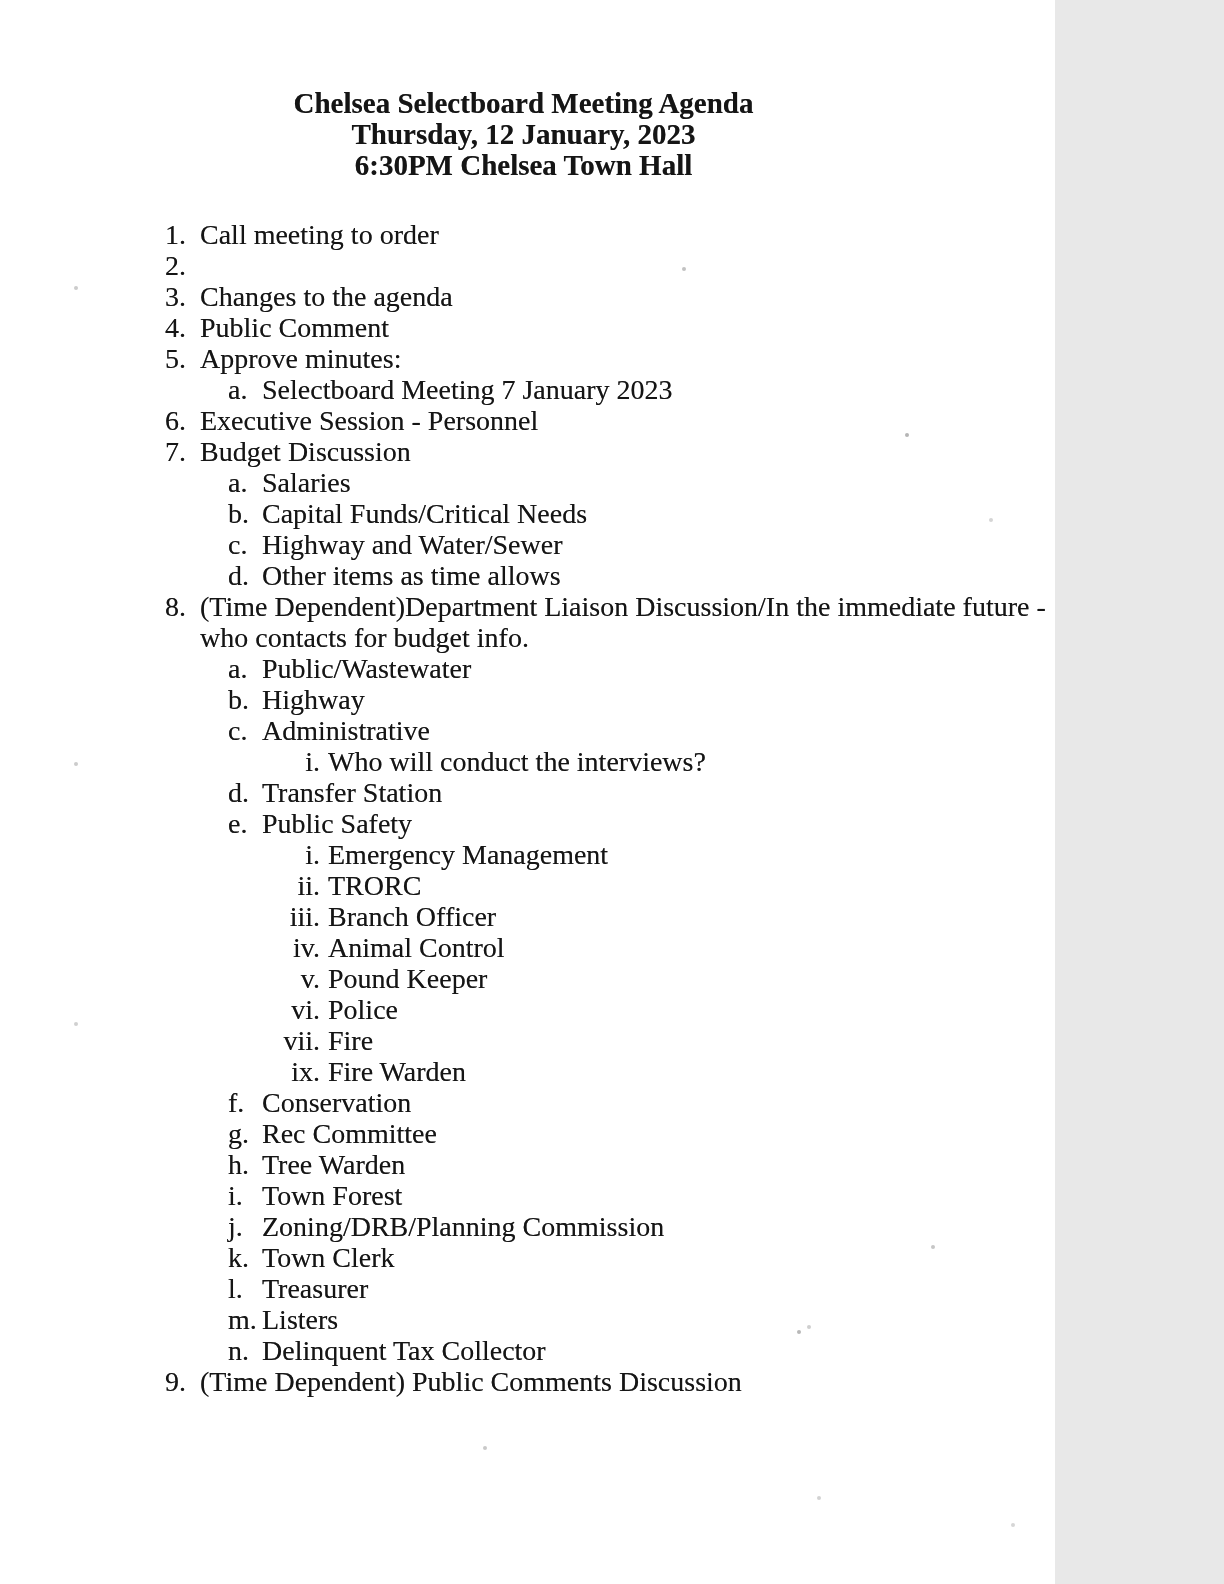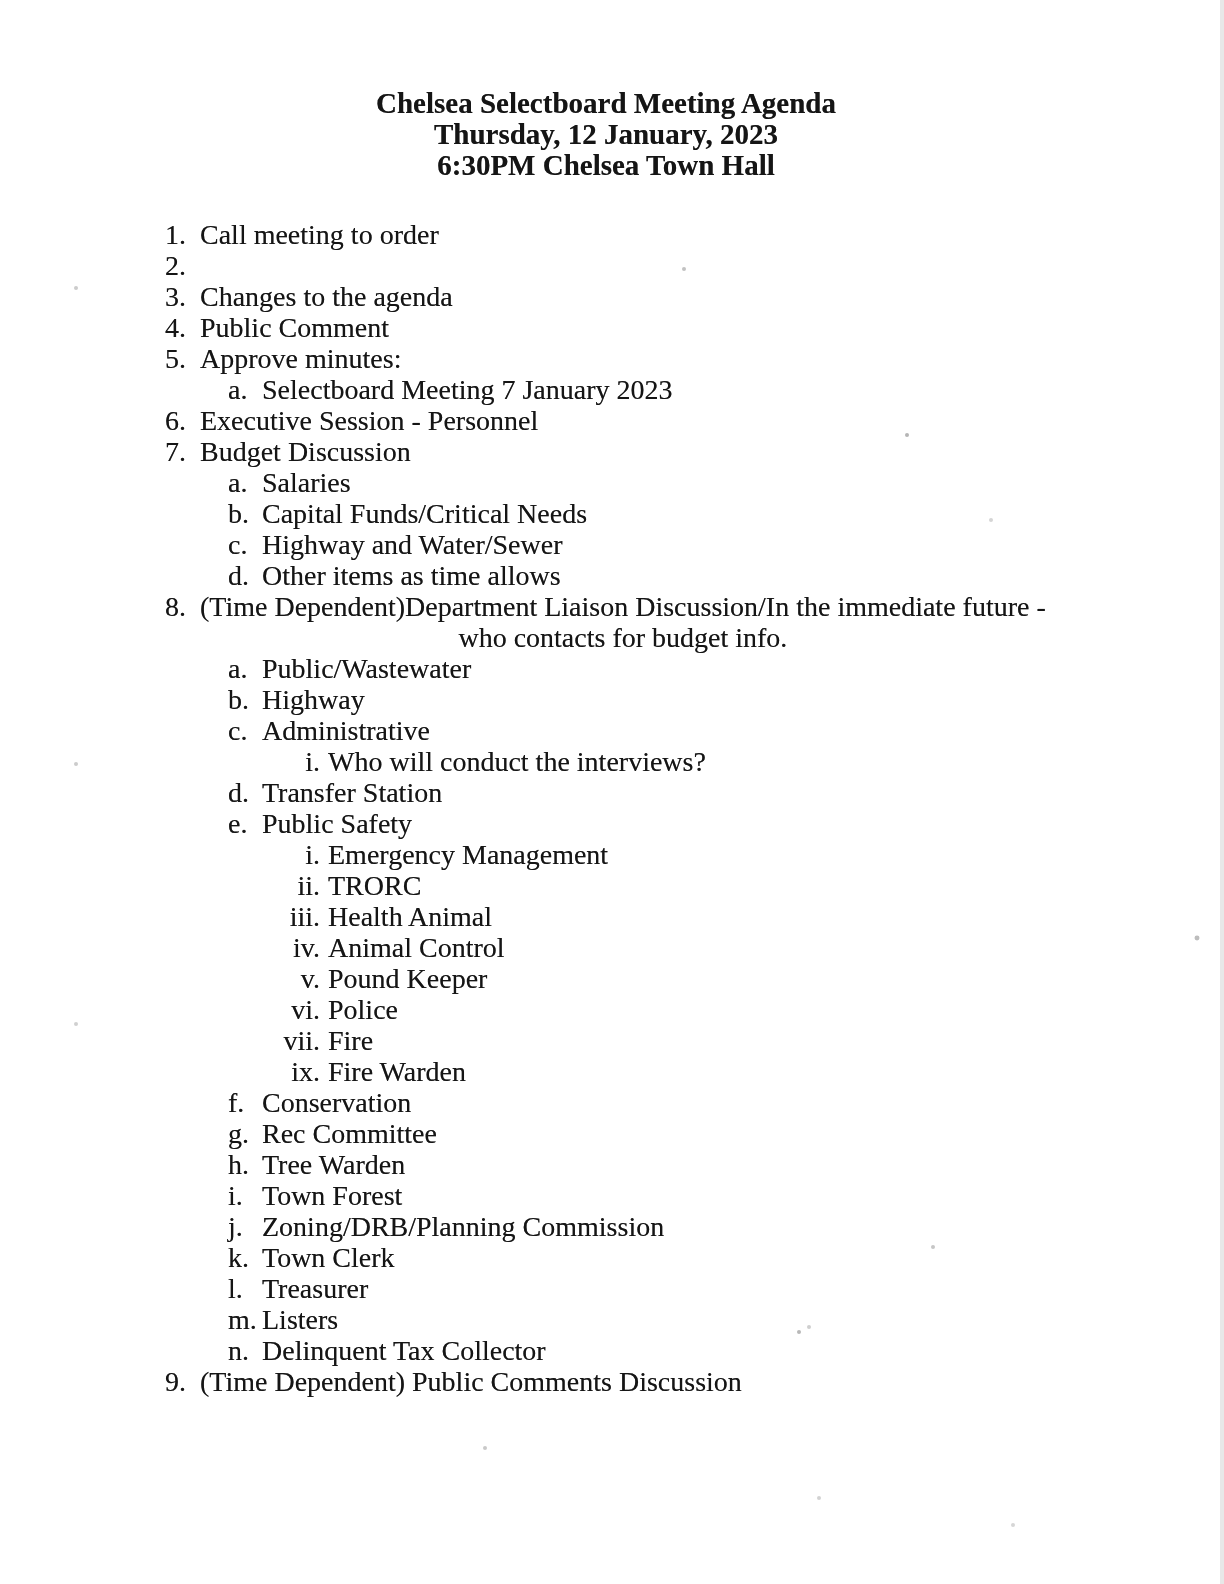--- a/index.html
+++ b/index.html
@@ -2,21 +2,21 @@
 <html><head>
 <meta charset="utf-8">
 <style>
   html, body {
     margin: 0;
     padding: 0;
     background: #e8e8e8;
   }
   .page {
     position: relative;
-    width: 1220px;
+    width: 1055px;
     height: 1584px;
     background: #ffffff;
     overflow: hidden;
     font-family: "Liberation Serif", "DejaVu Serif", serif;
     color: #151515;
     text-shadow: 0 0 0.6px rgba(20,20,20,0.55);
   }
   .title-block {
     margin-top: 88px;
     text-align: center;
@@ -28,21 +28,21 @@
   .agenda {
     margin-top: 38px;
     font-size: 28px;
     line-height: 31px;
   }
   .row {
     display: flex;
     align-items: flex-start;
   }
   .marker { flex: 0 0 auto; }
-  .text   { flex: 0 1 auto; text-align: center; }
+  .text   { flex: 0 1 auto; }
   .lvl1 > .marker { margin-left: 165px; min-width: 35px; }
   .lvl2 > .marker { margin-left: 228px; min-width: 34px; }
   .lvl3 > .marker { margin-left: 240px; min-width: 80px; text-align: right; }
   .lvl3 > .text   { margin-left: 8px; }
   .specks {
     position: absolute;
     top: 0; left: 0;
     width: 2px; height: 2px;
     border-radius: 50%;
     pointer-events: none;
@@ -194,21 +194,21 @@
       </div>
       <div class="row lvl3">
         <span class="marker">ii.</span>
         <span class="text">
           <div>TRORC</div>
         </span>
       </div>
       <div class="row lvl3">
         <span class="marker">iii.</span>
         <span class="text">
-          <div>Health Animal</div>
+          <div>Branch Officer</div>
         </span>
       </div>
       <div class="row lvl3">
         <span class="marker">iv.</span>
         <span class="text">
           <div>Animal Control</div>
         </span>
       </div>
       <div class="row lvl3">
         <span class="marker">v.</span>

